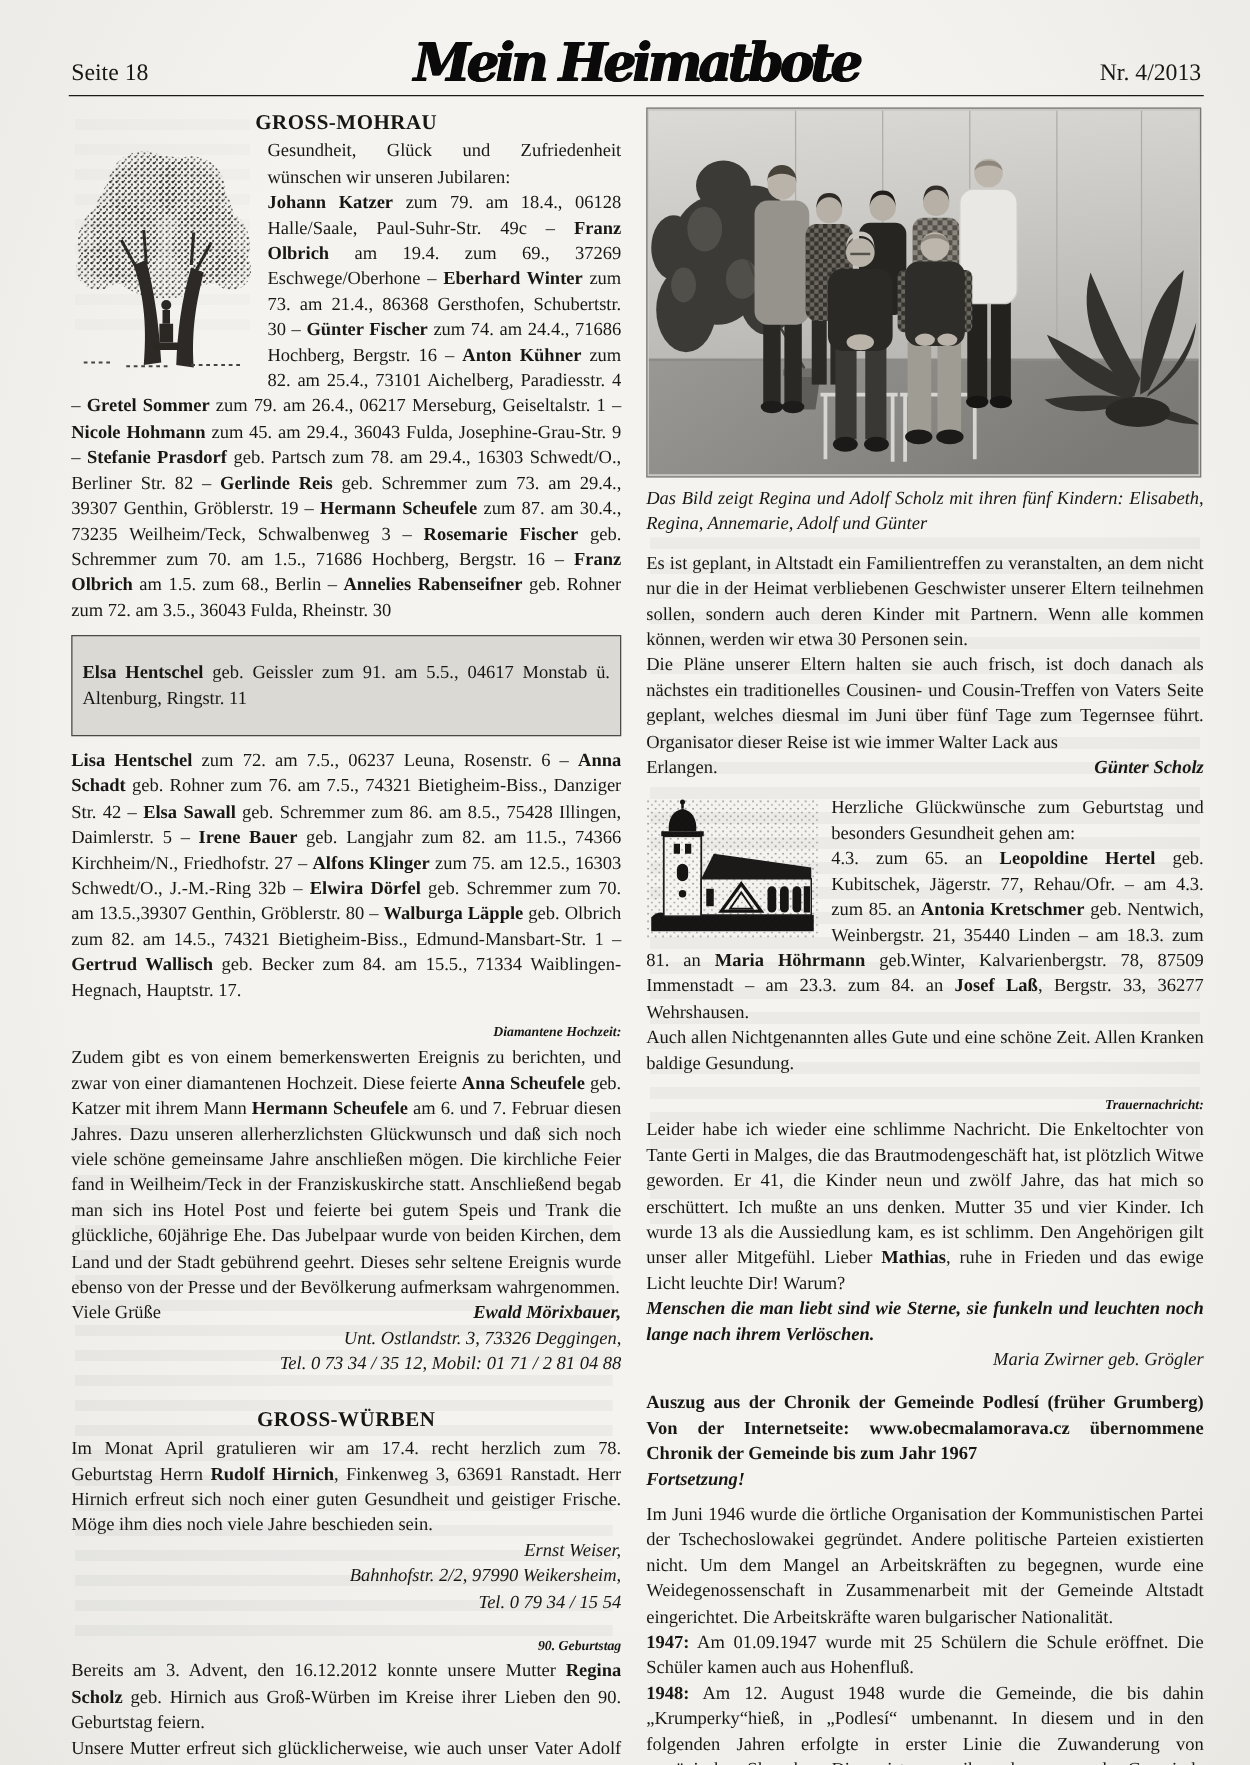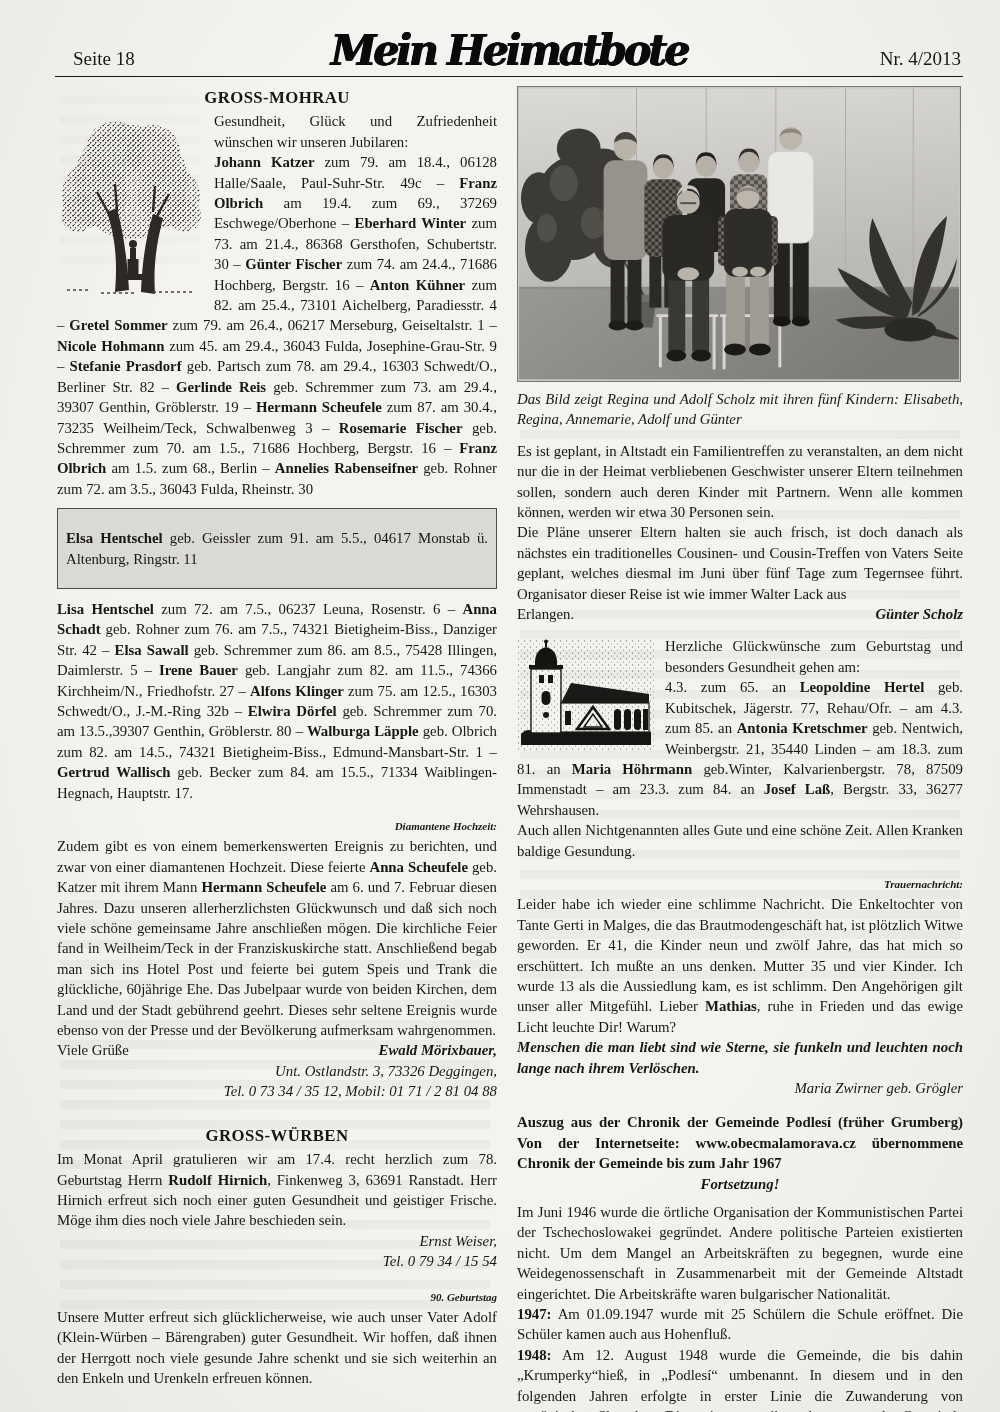--- a/index.html
+++ b/index.html
@@ -7,21 +7,21 @@
     width:1000px;height:1412px;position:relative;overflow:hidden;
     font-family:"Liberation Serif","DejaVu Serif",serif;
     color:#181715;
     background:radial-gradient(ellipse at 50% 42%, #f4f3f0 55%, #e9e8e3 100%);
   }
   .ghost{position:absolute;z-index:0;pointer-events:none;
     background:repeating-linear-gradient(180deg, rgba(90,88,84,0.05) 0 9px, rgba(0,0,0,0) 9px 20px);
     filter:blur(0.6px);}
   
   #hdr{position:absolute;left:55px;right:37px;top:0;height:82px;z-index:2;}
-  .page-label{position:absolute;left:18px;top:48px;font-size:19px;}
+  .page-label{position:absolute;left:2px;top:48px;font-size:19px;}
   .issue-label{position:absolute;right:2px;top:48px;font-size:19px;text-align:center;}
   .masthead{position:absolute;left:0;right:0;top:26px;text-align:center;
     font-family:"DejaVu Serif",serif;font-weight:bold;font-style:italic;
     font-size:41px;letter-spacing:-3px;color:#0a0a0a;
     text-shadow:0.9px 0 #0a0a0a,-0.4px 0 #0a0a0a,0 0.5px #0a0a0a;
     transform:scaleY(1.04);}
   .hdr-rule{position:absolute;left:0;right:0;top:76px;border-top:1.6px solid #1b1a18;}
   
   .col{position:absolute;z-index:1;text-align:justify;font-size:14.8px;line-height:20.4px;hyphens:auto;}
   #col-left{left:57px;top:88px;width:440px;}
@@ -105,24 +105,26 @@
     <span>Viele Grüße</span>
     <span class="it">Ewald Mörixbauer,</span>
   </div>
   <div class="sig">Unt. Ostlandstr. 3, 73326 Deggingen,</div>
   <div class="sig">Tel. 0 73 34 / 35 12, Mobil: 01 71 / 2 81 04 88</div>
 
   <div class="spacer-lg"></div>
   <div class="sec-h">GROSS-WÜRBEN</div>
   <p class="p"><span><span>Im Monat April gratulieren wir am 17.4. recht herzlich zum 78. Geburtstag Herrn </span><span class="seg-b">Rudolf Hirnich</span><span>, Finkenweg 3, 63691 Ranstadt. Herr Hirnich erfreut sich noch einer guten Gesundheit und geistiger Frische. Möge ihm dies noch viele Jahre beschieden sein.</span></span></p>
   <div class="sig">Ernst Weiser,</div>
+  <div class="sig">Bahnhofstr. 2/2, 97990 Weikersheim,</div>
   <div class="sig">Tel. 0 79 34 / 15 54</div>
 
   <div class="spacer-md"></div>
   <div class="sub-h" style="margin-top:0">90. Geburtstag</div>
+  <p class="p"><span><span>Bereits am 3. Advent, den 16.12.2012 konnte unsere Mutter </span><span class="seg-b">Regina Scholz</span><span> geb. Hirnich aus Groß-Würben im Kreise ihrer Lieben den 90. Geburtstag feiern.</span></span></p>
   <p class="p">Unsere Mutter erfreut sich glücklicherweise, wie auch unser Vater Adolf (Klein-Würben – Bärengraben) guter Gesundheit. Wir hoffen, daß ihnen der Herrgott noch viele gesunde Jahre schenkt und sie sich weiterhin an den Enkeln und Urenkeln erfreuen können.</p>
 
 </div>
 
 <div id="col-right" class="col">
 
   <div class="photo-frame">
     <svg viewBox="0 0 442 292" width="440" height="292" xmlns="http://www.w3.org/2000/svg">
       <defs>
         <linearGradient id="wallg" x1="0" y1="0" x2="0.2" y2="1">
@@ -306,18 +308,18 @@
   </p>
   <p class="p">Auch allen Nichtgenannten alles Gute und eine schöne Zeit. Allen Kranken baldige Gesundung.</p>
 
   <div class="sub-h">Trauernachricht:</div>
   <p class="p"><span><span>Leider habe ich wieder eine schlimme Nachricht. Die Enkeltochter von Tante Gerti in Malges, die das Brautmodengeschäft hat, ist plötzlich Witwe geworden. Er 41, die Kinder neun und zwölf Jahre, das hat mich so erschüttert. Ich mußte an uns denken. Mutter 35 und vier Kinder. Ich wurde 13 als die Aussiedlung kam, es ist schlimm. Den Angehörigen gilt unser aller Mitgefühl. Lieber </span><span class="seg-b">Mathias</span><span>, ruhe in Frieden und das ewige Licht leuchte Dir! Warum?</span></span></p>
   <p class="p it">Menschen die man liebt sind wie Sterne, sie funkeln und leuchten noch lange nach ihrem Verlöschen.</p>
   <div class="sig">Maria Zwirner geb. Grögler</div>
 
   <div style="height:14px"></div>
   <p class="p" style="font-weight:bold">Auszug aus der Chronik der Gemeinde Podlesí (früher Grumberg) Von der Internetseite: www.obecmalamorava.cz übernommene Chronik der Gemeinde bis zum Jahr 1967</p>
-  <div class="it" style="text-align:center">Fortsetzung!</div>
+  <div class="it" style="text-align:left">Fortsetzung!</div>
   <div style="height:8px"></div>
   <p class="p">Im Juni 1946 wurde die örtliche Organisation der Kommunistischen Partei der Tschechoslowakei gegründet. Andere politische Parteien existierten nicht. Um dem Mangel an Arbeitskräften zu begegnen, wurde eine Weidegenossenschaft in Zusammenarbeit mit der Gemeinde Altstadt eingerichtet. Die Arbeitskräfte waren bulgarischer Nationalität.</p>
   <p class="p"><span><span class="seg-b">1947:</span><span> Am 01.09.1947 wurde mit 25 Schülern die Schule eröffnet. Die Schüler kamen auch aus Hohenfluß.</span></span></p>
   <p class="p"><span><span class="seg-b">1948:</span><span> Am 12. August 1948 wurde die Gemeinde, die bis dahin „Krumperky“hieß, in „Podlesí“ umbenannt. In diesem und in den folgenden Jahren erfolgte in erster Linie die Zuwanderung von rumänischen Slowaken. Die meisten von ihnen kamen aus der Gemeinde „Tusa“ oder „Valea Ungurului“ in Rumänien. Diese Leute hatten</span></span></p>
 </div>
 
 </body></html>

